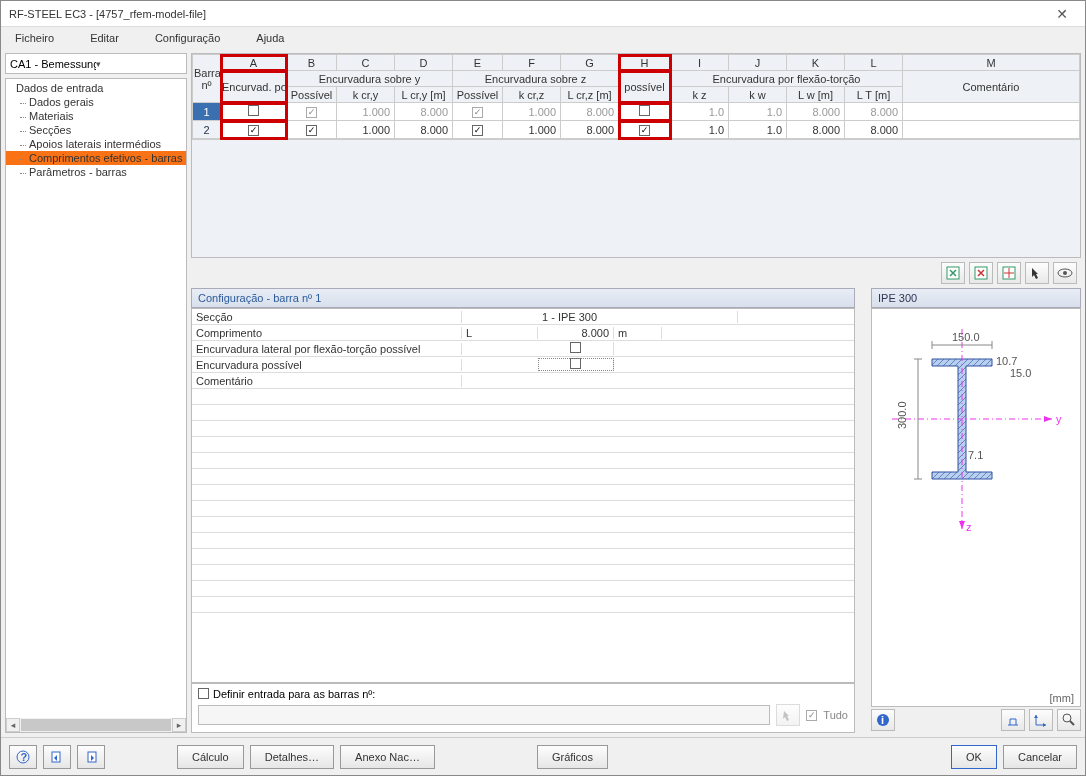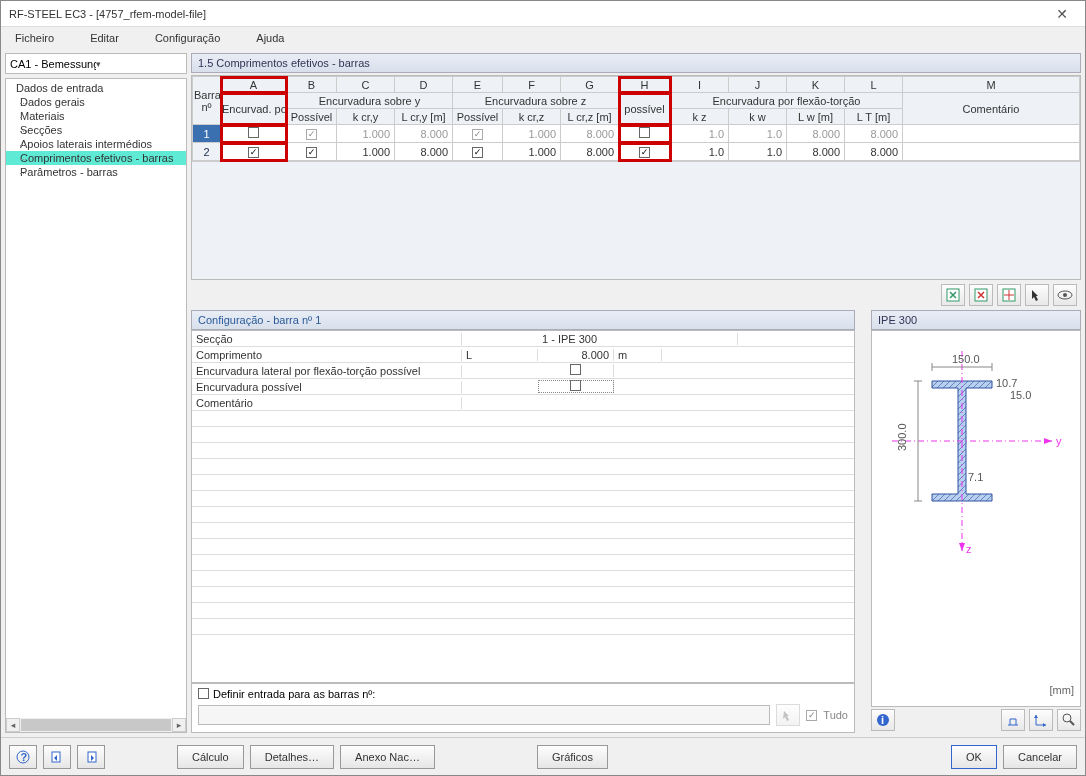--- a/index.html
+++ b/index.html
@@ -10,23 +10,23 @@
 .titlebar .close { width: 30px; text-align: center; font-size: 14px; color: #555; cursor: default; }
 .menubar { height: 22px; display: flex; align-items: center; padding: 0 6px; gap: 20px; background: #f0f0f0; }
 .menubar span { padding: 2px 8px; color: #333; }
 .content { flex: 1; display: flex; padding: 4px; gap: 4px; overflow: hidden; }
 .sidebar { width: 182px; display: flex; flex-direction: column; gap: 4px; }
 .combo { height: 21px; border: 1px solid #bbb; background: #fff; display: flex; align-items: center; padding: 0 4px; }
 .combo span { flex: 1; overflow: hidden; white-space: nowrap; }
 .combo .arrow { font-size: 9px; color: #555; }
 .tree { flex: 1; border: 1px solid #bbb; background: #fff; padding: 2px 0; position: relative; }
 .tree-item { padding: 1px 4px 1px 10px; color: #333; white-space: nowrap; overflow: hidden; }
-.tree-sub { padding-left: 14px; position: relative; }
+.tree-sub { padding-left: 23px; position: relative; }
 .tree-sub::before { content: ""; position: absolute; left: 14px; top: 8px; width: 6px; border-top: 1px dotted #888; }
-.tree-item.sel { background: #5eead4; }
+.tree-item.sel { background: #f97316; }
 .scrollbar-h { position: absolute; bottom: 0; left: 0; right: 0; height: 14px; background: #f0f0f0; display: flex; }
 .sb-btn { width: 14px; height: 14px; border: 1px solid #ccc; background: #f0f0f0; text-align: center; line-height: 12px; font-size: 9px; color: #666; }
 .sb-thumb { flex: 1; margin: 1px; background: #c8c8c8; }
 .main { flex: 1; display: flex; flex-direction: column; gap: 2px; overflow: hidden; }
 .panetitle { height: 20px; background: linear-gradient(#e8edf5,#d8e0ec); border: 1px solid #aab; display: flex; align-items: center; padding: 0 6px; color: #335; }
 .grid { border: 1px solid #bbb; background: #fff; }
 table { border-collapse: collapse; table-layout: fixed; }
 th, td { border: 1px solid #ccc; overflow: hidden; white-space: nowrap; }
 .hdr th { background: #eef2f6; text-align: center; font-weight: normal; color: #333; height: 16px; }
 .colletter { background: #eef2f6; text-align: center; color: #333; height: 14px; }
@@ -48,21 +48,21 @@
 .dt-row > div { border-right: 1px solid #ddd; padding: 0 4px; overflow: hidden; white-space: nowrap; color: #333; }
 .dt-row.grayband > div { background: #e8e8e8; }
 .dt-l { width: 270px; }
 .dt-s { width: 76px; }
 .dt-v { width: 76px; text-align: right; }
 .dt-chk { width: 76px; text-align: center; }
 .dt-u { width: 48px; }
 .dt-r { flex: 1; }
 .preview { width: 210px; display: flex; flex-direction: column; }
 .preview .body { flex: 1; border: 1px solid #bbb; background: #fff; position: relative; }
-.preview .unit { position: absolute; right: 6px; bottom: 10px; color: #666; }
+.preview .unit { position: absolute; right: 6px; bottom: 2px; color: #666; }
 .preview-toolbar { height: 26px; display: flex; align-items: center; gap: 4px; padding: 2px 0; justify-content: space-between; }
 .definerow { height: 50px; border: 1px solid #bbb; background: #fff; display: flex; flex-direction: column; padding: 4px 6px; gap: 4px; }
 .definerow .r2 { display: flex; align-items: center; gap: 6px; }
 .txtfield { flex: 1; height: 20px; border: 1px solid #bbb; background: #f6f6f6; }
 .bottombar { height: 38px; display: flex; align-items: center; padding: 4px 8px; gap: 6px; border-top: 1px solid #ccc; background: #f0f0f0; }
 .btn { height: 24px; padding: 0 14px; border: 1px solid #999; background: linear-gradient(#fdfdfd,#e6e6e6); color: #333; display: flex; align-items: center; }
 .btn.small { width: 28px; padding: 0; justify-content: center; }
 .spacer { flex: 1; }
 svg { overflow: visible; }
 </style>
@@ -100,21 +100,20 @@
         <div class="tree-item tree-sub">Parâmetros - barras</div>
         <div class="scrollbar-h">
           <div class="sb-btn">◂</div>
           <div class="sb-thumb"></div>
           <div class="sb-btn">▸</div>
         </div>
       </div>
     </div>
 
     <div class="main">
-      <div class="panetitle">1.5 Comprimentos efetivos - barras</div>
 
       <div class="grid">
         <table style="width:100%;">
           <colgroup>
             <col style="width:28px">
               <col style="width:66px">
               <col style="width:50px">
               <col style="width:58px">
               <col style="width:58px">
             <col style="width:50px">

